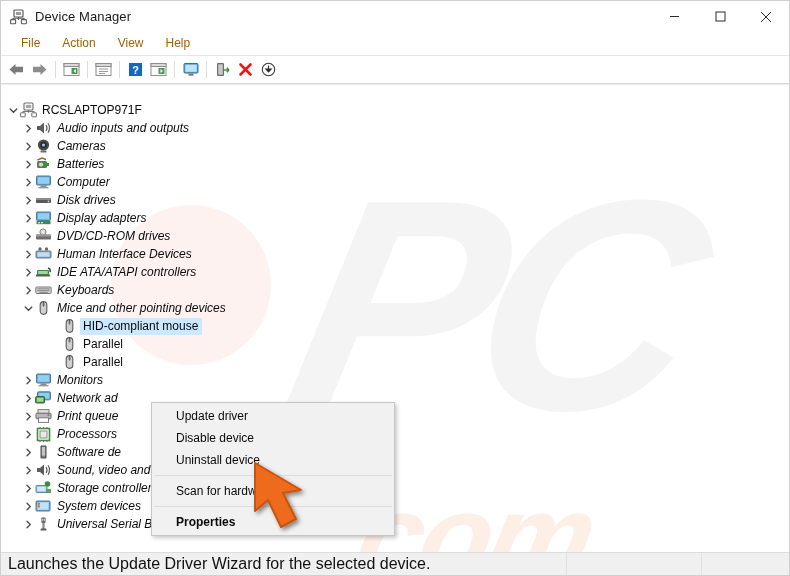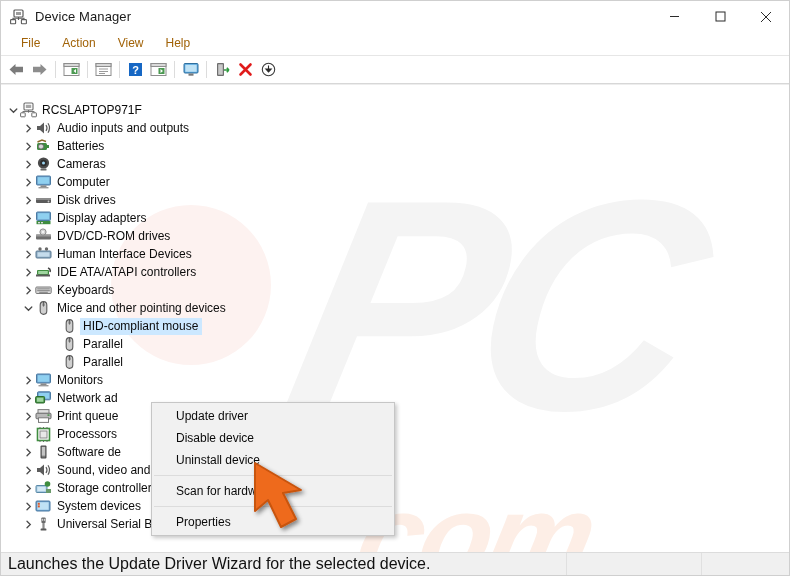--- a/index.html
+++ b/index.html
@@ -44,30 +44,30 @@
   .wm-dot{position:absolute;left:110px;top:120px;width:160px;height:160px;border-radius:50%;
           background:#fdf2f0;pointer-events:none;}
 
   .tree{position:relative;padding-top:16px;}
   .row{position:relative;height:18px;display:flex;align-items:center;white-space:nowrap;}
   .row .chev{width:13px;height:18px;display:flex;align-items:center;justify-content:center;
              color:#5a5a5a;font-size:9px;flex:0 0 auto;}
   .row .ico{width:17px;height:17px;margin-right:5px;flex:0 0 auto;position:relative;}
   .row .lbl{font-size:12px;color:#0b0b0b;line-height:14px;}
   .lvl0{padding-left:6px;}
-  .lvl1{padding-left:21px;}
+  .lvl1{padding-left:21px;font-style:italic;}
   .lvl2{padding-left:47px;}
   .row.selected .lbl{background:#cce8ff;padding:1px 4px 2px 3px;margin-left:-3px;}
 
   
   .ctxmenu{position:absolute;left:150px;top:317px;width:244px;background:#f1f1f1;
            border:1px solid #c6c6c6;box-shadow:2px 2px 4px rgba(0,0,0,.22);
            padding:2px 0 2px 0;box-sizing:border-box;}
   .ctxitem{height:22px;display:flex;align-items:center;padding-left:24px;font-size:12px;color:#0a0a0a;}
-  .ctxitem.bold{font-weight:normal;}
+  .ctxitem.bold{font-weight:bold;}
   .ctxsep{height:1px;background:#dcdcdc;margin:4px 2px;}
 
   
   .cursor{position:absolute;left:248px;top:374px;width:84px;height:80px;pointer-events:none;}
 
   
   .statusbar{position:absolute;left:0;bottom:0;width:788px;height:23px;background:#f0f0f0;
              border-top:1px solid #dcdcdc;display:flex;align-items:center;box-sizing:border-box;}
   .sb-main{flex:0 0 565px;padding-left:7px;font-size:16px;color:#111;box-sizing:border-box;
            height:23px;display:flex;align-items:center;}
@@ -234,40 +234,40 @@
               </svg></span>
             <span class="lbl">Audio inputs and outputs</span>
           </div>
           <div class="row lvl1">
             <span class="chev">
               <svg width="9" height="9" viewBox="0 0 9 9">
                 <path d="M3 1.2 L6.3 4.5 L3 7.8" stroke="#4a4a4a" stroke-width="1.3" fill="none" stroke-linecap="round"></path>
               </svg>
             </span>
             <span class="ico"><svg width="17" height="16" viewBox="0 0 17 16">
+                <circle cx="8.5" cy="7" r="5.6" fill="#4a4a4a"></circle>
+                <circle cx="8.5" cy="7" r="3.3" fill="#2c2c2c"></circle>
+                <circle cx="8.5" cy="7" r="1.5" fill="#9ad3f0"></circle>
+                <rect x="5.5" y="12.4" width="6" height="2.2" rx="0.6" fill="#6a6a6a"></rect>
+              </svg></span>
+            <span class="lbl">Cameras</span>
+          </div>
+          <div class="row lvl1">
+            <span class="chev">
+              <svg width="9" height="9" viewBox="0 0 9 9">
+                <path d="M3 1.2 L6.3 4.5 L3 7.8" stroke="#4a4a4a" stroke-width="1.3" fill="none" stroke-linecap="round"></path>
+              </svg>
+            </span>
+            <span class="ico"><svg width="17" height="16" viewBox="0 0 17 16">
                 <rect x="2" y="5" width="10" height="7" rx="1.5" fill="#3f8d3f"></rect>
                 <rect x="12" y="7" width="2" height="3" fill="#3f8d3f"></rect>
                 <circle cx="6" cy="8.5" r="2.6" fill="#d8d8d8" stroke="#6a6a6a"></circle>
                 <path d="M2.5 4 L7 2 L11 3.5" stroke="#8a6a2a" stroke-width="1.4" fill="none"></path>
               </svg></span>
             <span class="lbl">Batteries</span>
-          </div>
-          <div class="row lvl1">
-            <span class="chev">
-              <svg width="9" height="9" viewBox="0 0 9 9">
-                <path d="M3 1.2 L6.3 4.5 L3 7.8" stroke="#4a4a4a" stroke-width="1.3" fill="none" stroke-linecap="round"></path>
-              </svg>
-            </span>
-            <span class="ico"><svg width="17" height="16" viewBox="0 0 17 16">
-                <circle cx="8.5" cy="7" r="5.6" fill="#4a4a4a"></circle>
-                <circle cx="8.5" cy="7" r="3.3" fill="#2c2c2c"></circle>
-                <circle cx="8.5" cy="7" r="1.5" fill="#9ad3f0"></circle>
-                <rect x="5.5" y="12.4" width="6" height="2.2" rx="0.6" fill="#6a6a6a"></rect>
-              </svg></span>
-            <span class="lbl">Cameras</span>
           </div>
           <div class="row lvl1">
             <span class="chev">
               <svg width="9" height="9" viewBox="0 0 9 9">
                 <path d="M3 1.2 L6.3 4.5 L3 7.8" stroke="#4a4a4a" stroke-width="1.3" fill="none" stroke-linecap="round"></path>
               </svg>
             </span>
             <span class="ico"><svg width="17" height="16" viewBox="0 0 17 16">
                 <rect x="1.5" y="2" width="14" height="9" rx="1" fill="#6d9fc9" stroke="#4a7ba4"></rect>
                 <rect x="2.8" y="3.2" width="11.4" height="6.6" fill="#8fd0f0"></rect>

